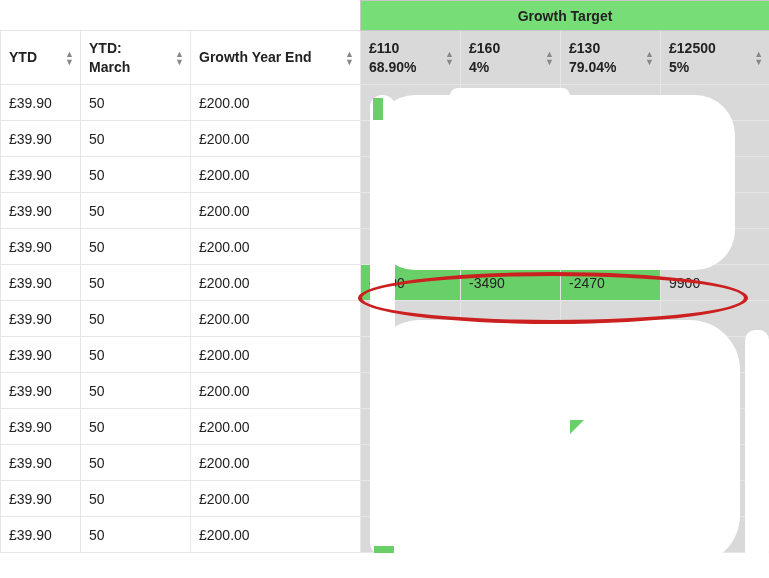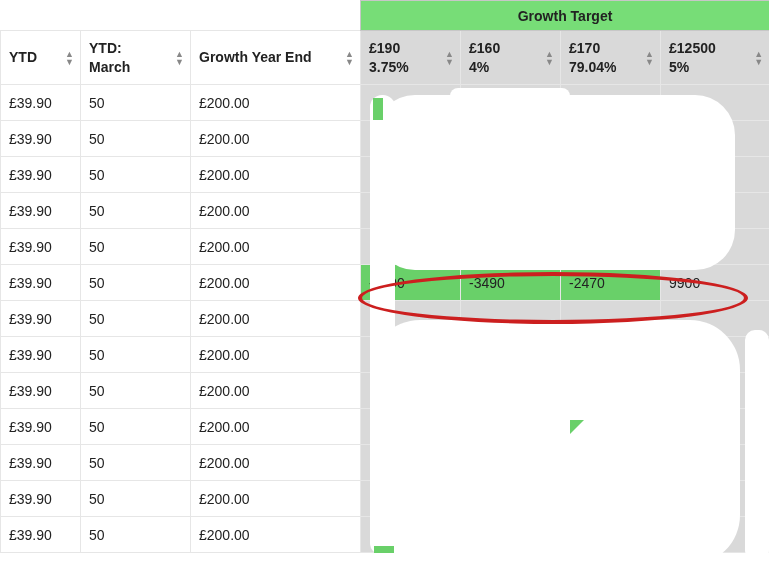--- a/index.html
+++ b/index.html
@@ -135,41 +135,41 @@
       </th>
       <th class="hdr">
         <div class="lines"><span>Growth Year End</span></div>
         <div class="sort">
               <span>▲</span>
               <span>▼</span>
             </div>
       </th>
       <th class="hdr g">
         <div class="lines">
-          <div>£190</div>
-          <div>3.75%</div>
+          <div>£110</div>
+          <div>68.90%</div>
         </div>
         <div class="sort">
               <span>▲</span>
               <span>▼</span>
             </div>
       </th>
       <th class="hdr g">
         <div class="lines">
           <div>£160</div>
           <div>4%</div>
         </div>
         <div class="sort">
               <span>▲</span>
               <span>▼</span>
             </div>
       </th>
       <th class="hdr g">
         <div class="lines">
-          <div>£170</div>
+          <div>£130</div>
           <div>79.04%</div>
         </div>
         <div class="sort">
               <span>▲</span>
               <span>▼</span>
             </div>
       </th>
       <th class="hdr g">
         <div class="lines">
           <div>£12500</div>

